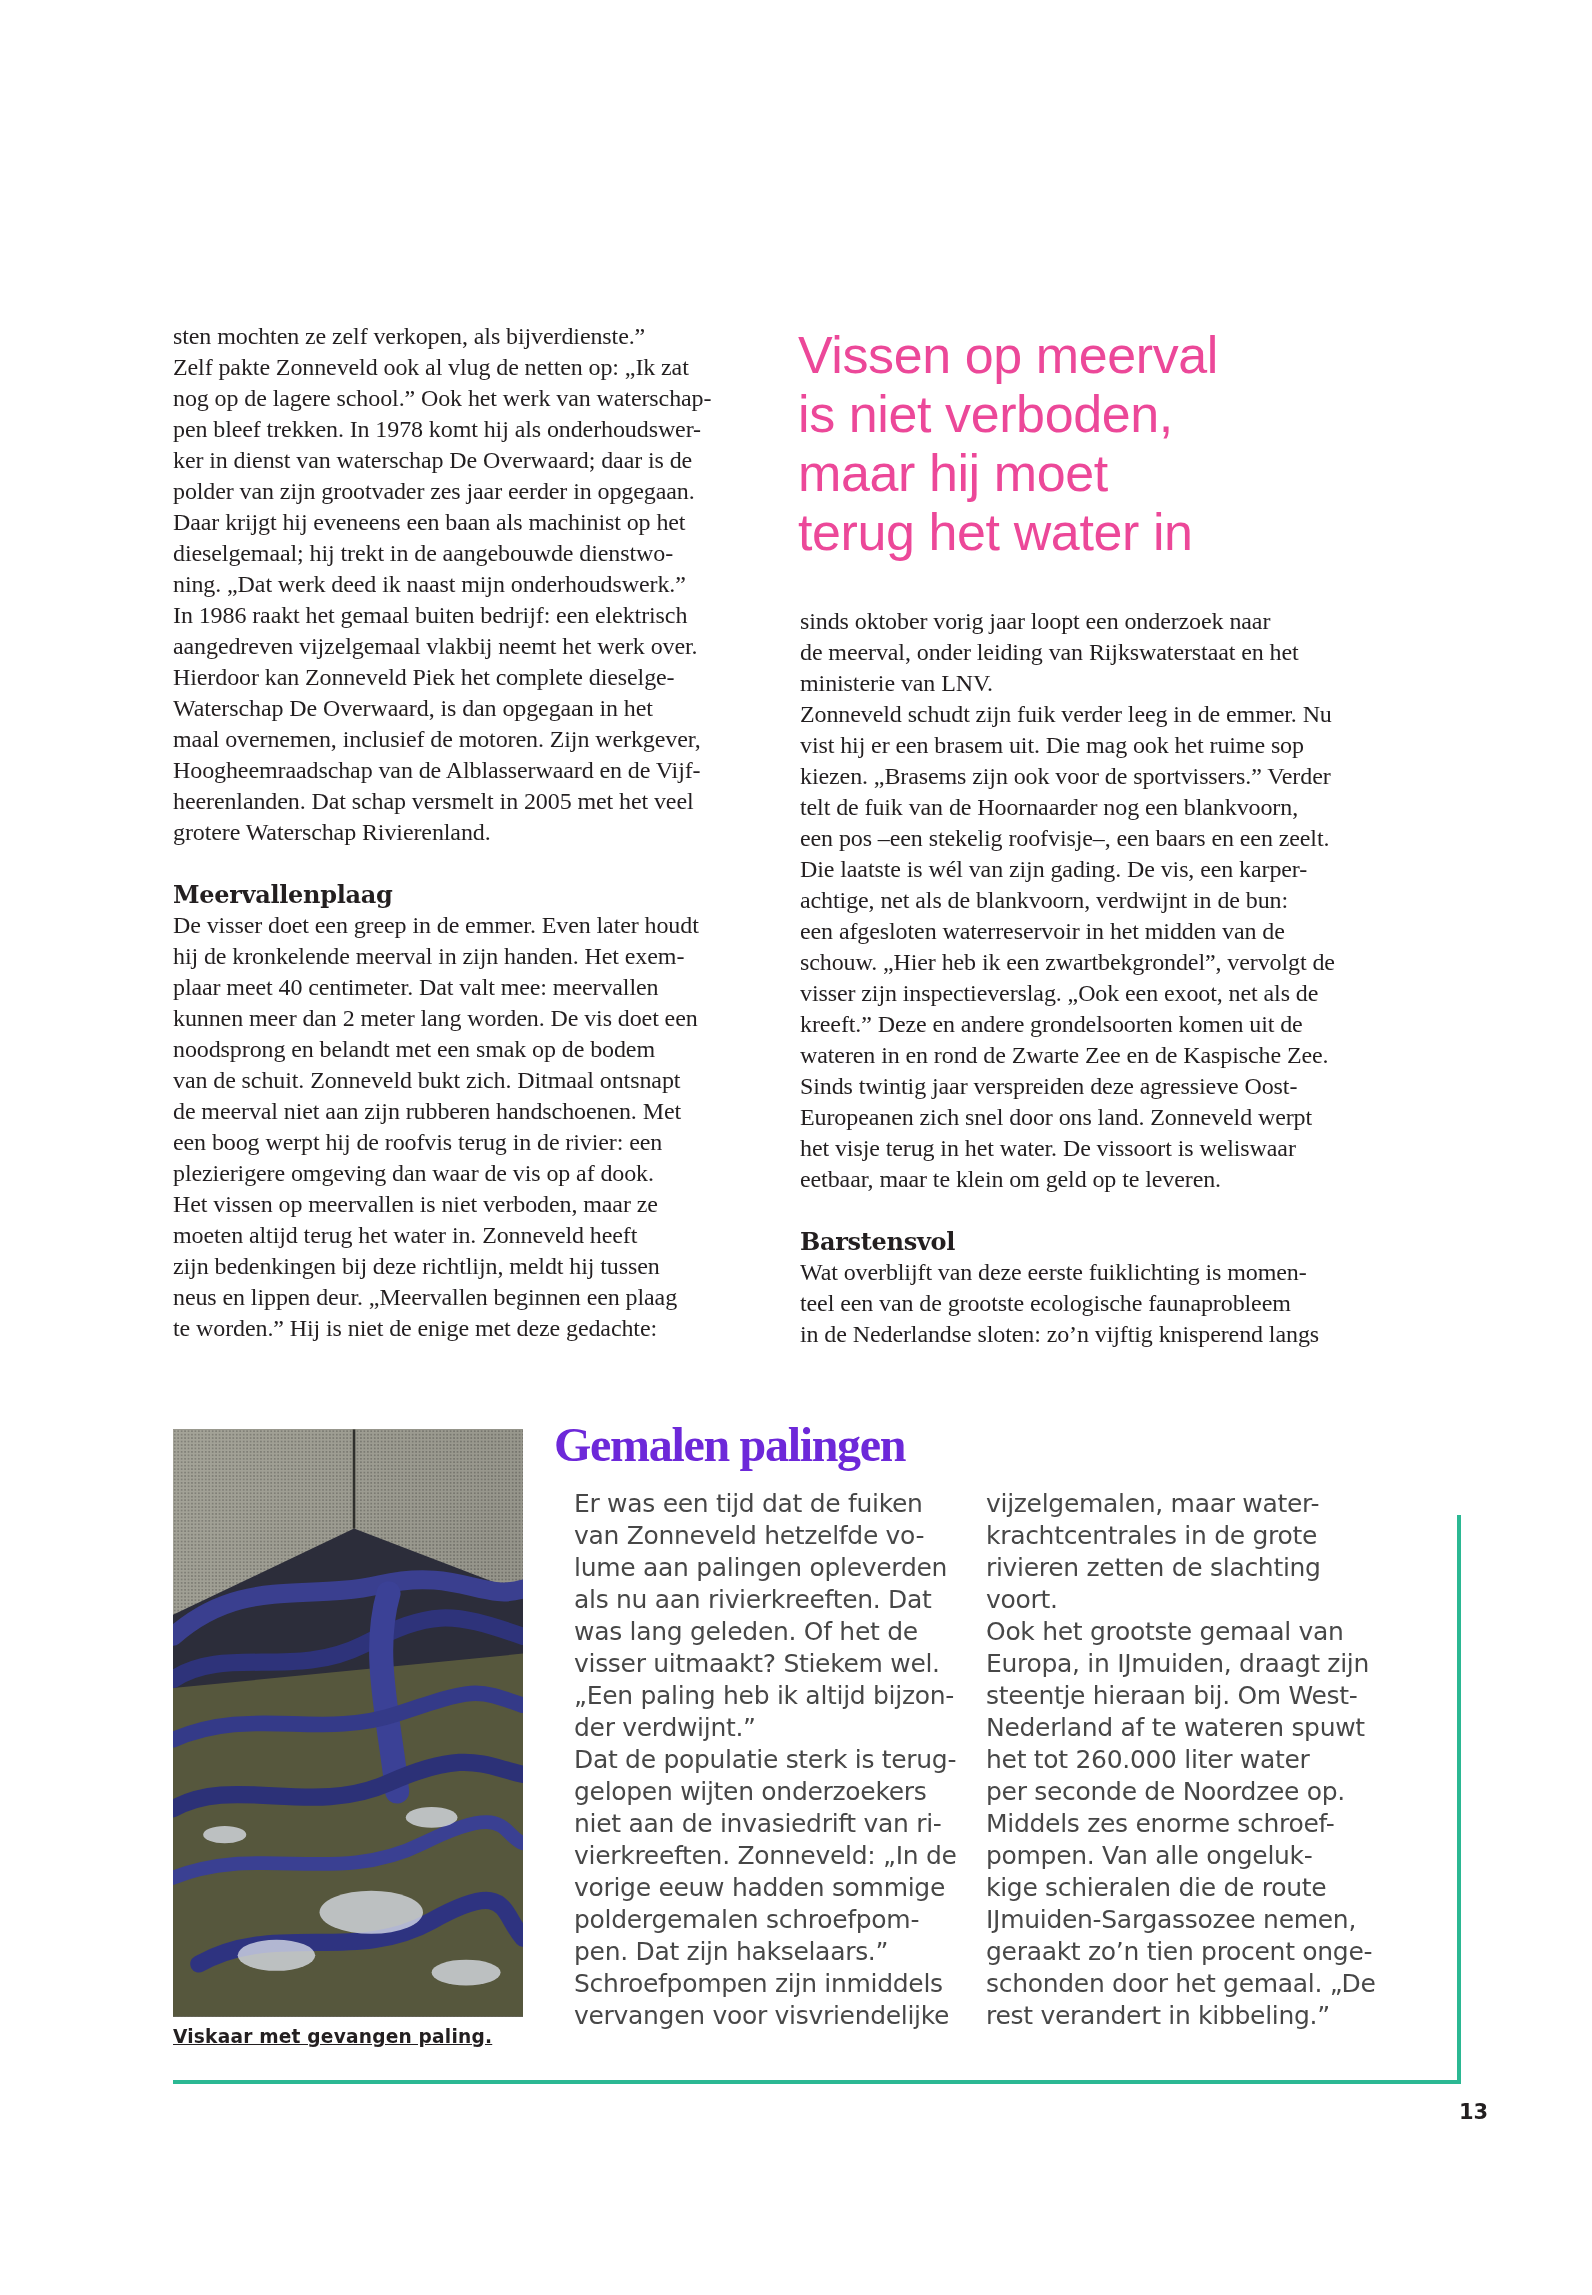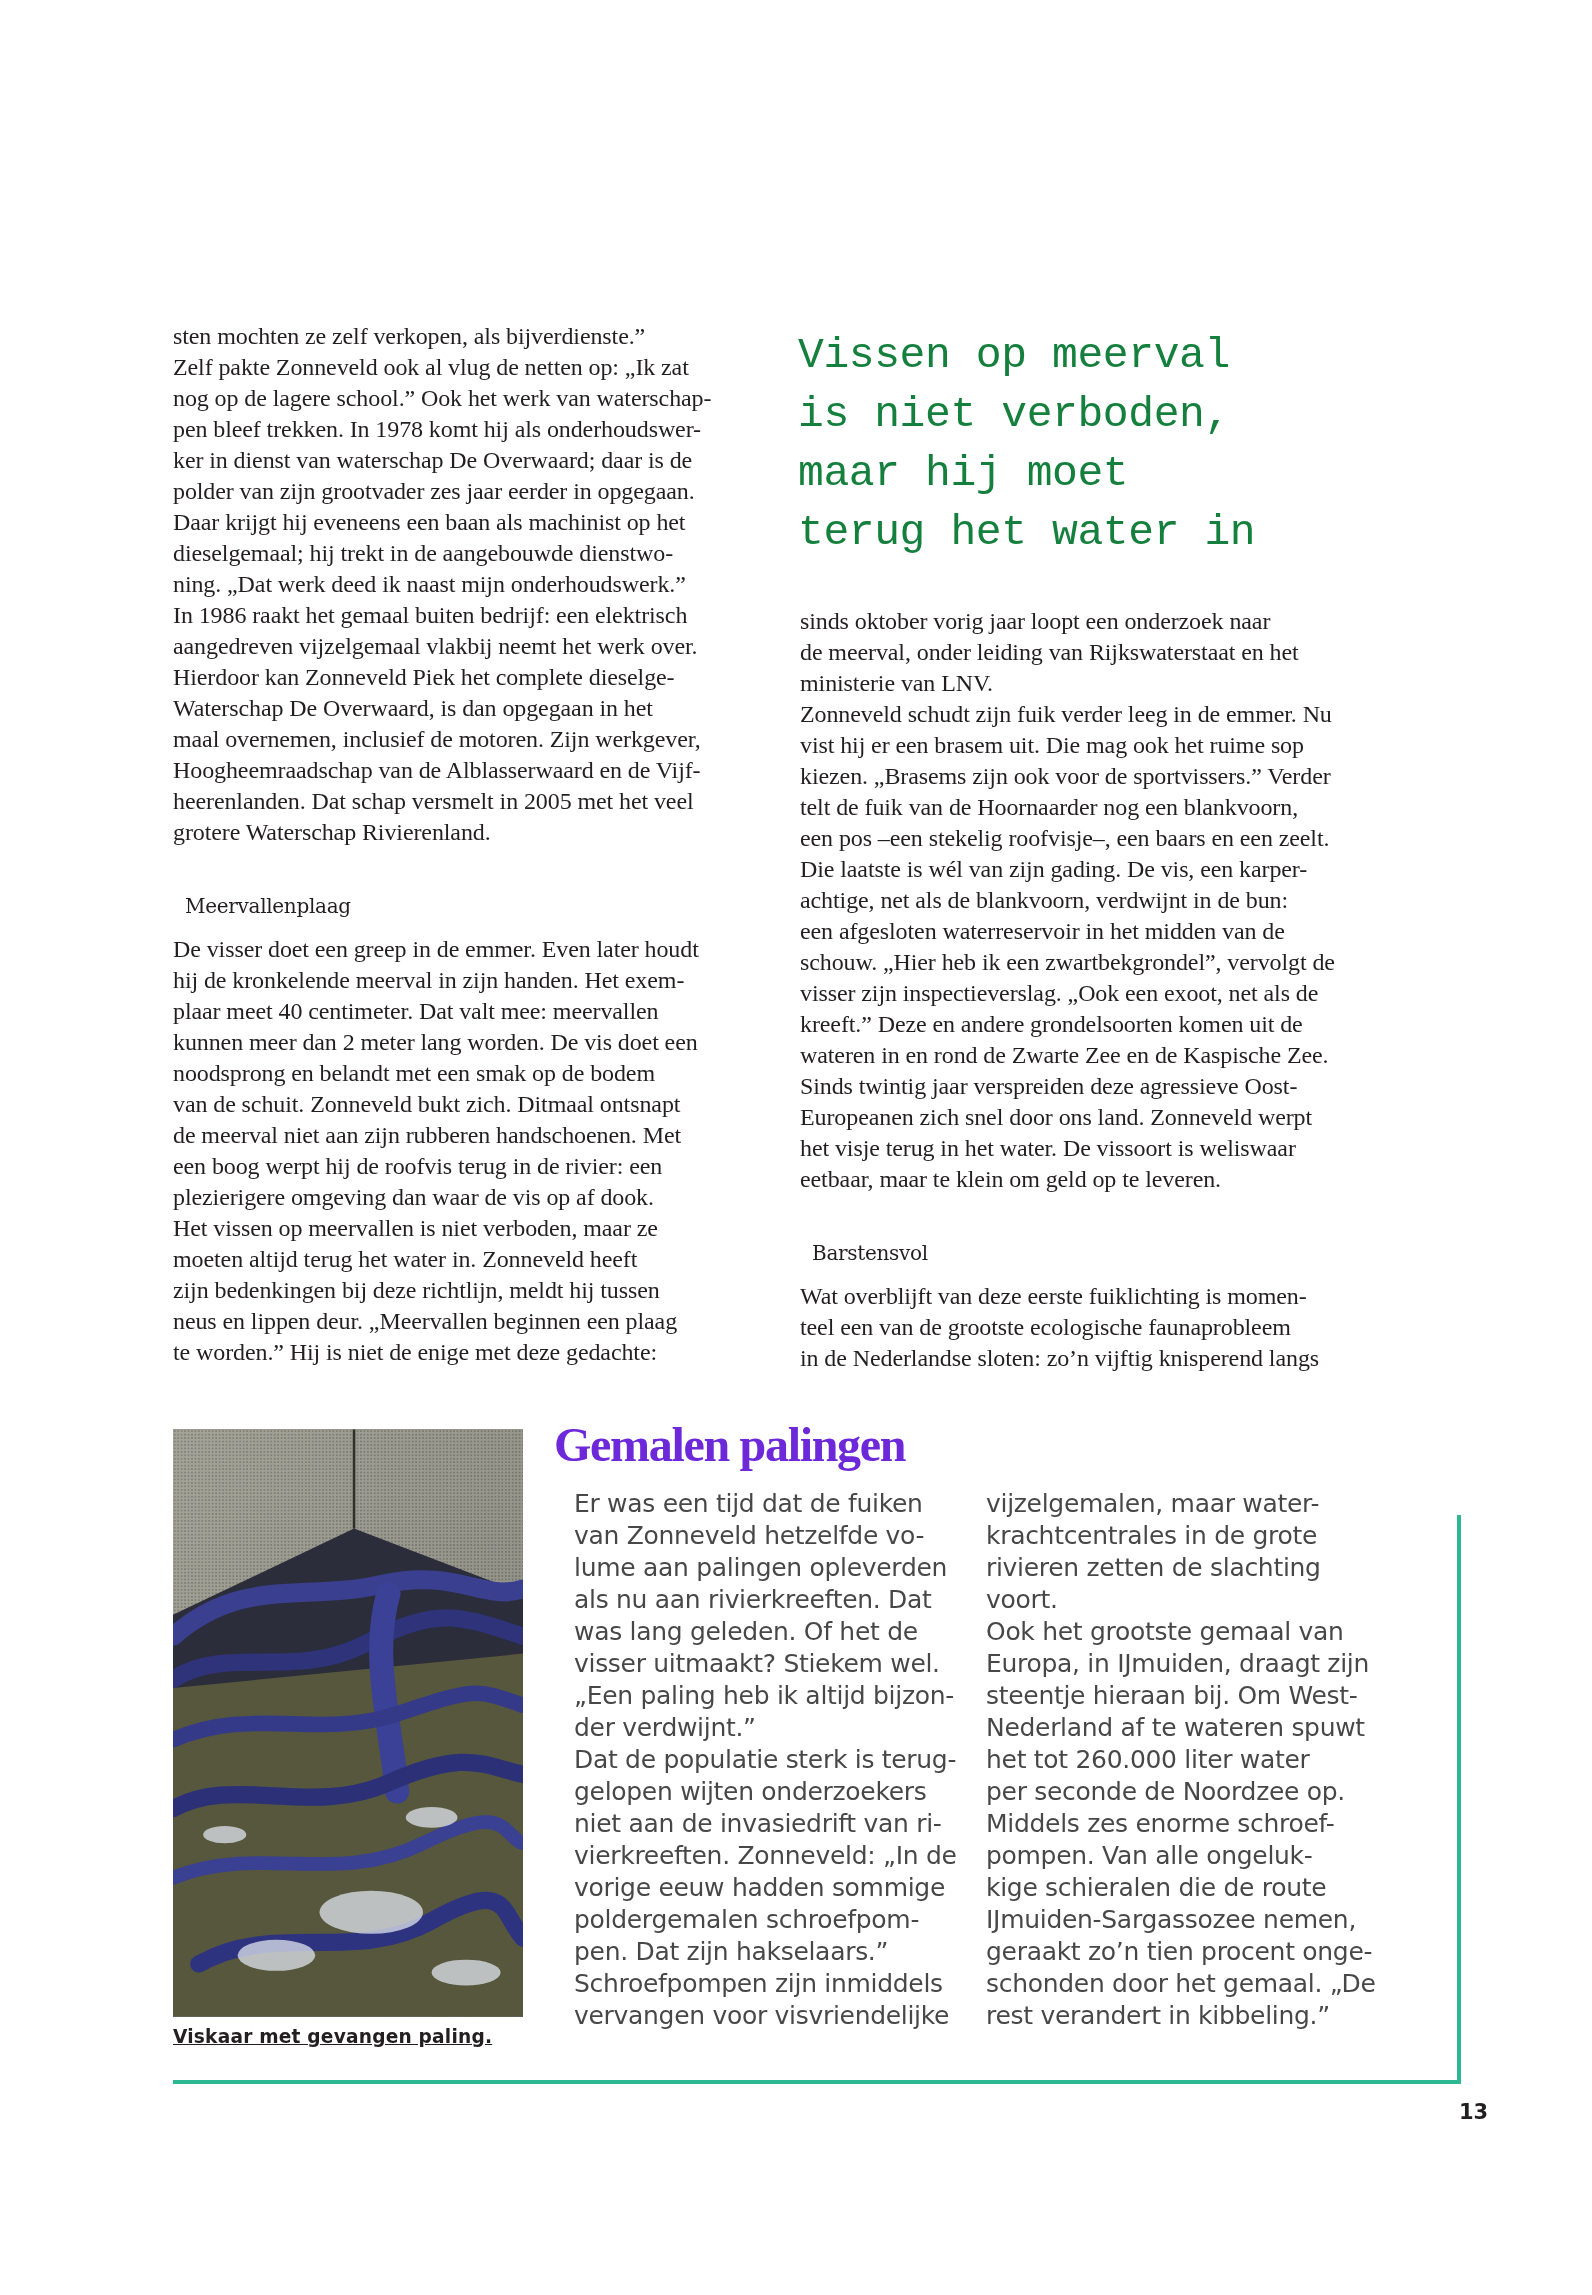--- a/index.html
+++ b/index.html
@@ -1,27 +1,27 @@
 <!DOCTYPE html>
 <html style="font-size:14px"><head>
 <meta charset="utf-8">
 <style>
   html, body { margin: 0; padding: 0; background: #ffffff; }
   body { width: 1592px; height: 2295px; position: relative; overflow: hidden; color: #231f20; }
 
   .col { position: absolute; font-family: "Liberation Serif", "DejaVu Serif", serif; font-size: 24px; line-height: 31px; color: #231f20; letter-spacing: -0.1px; }
   .col p { margin: 0; }
   .col .line { display: block; white-space: nowrap; }
-  .col h3 { margin: 12px; font-family: "DejaVu Serif", serif; font-weight: normal; font-size: 20px; line-height: 31px; letter-spacing: -0.3px; }
+  .col h3 { margin: 0; font-family: "DejaVu Serif", serif; font-weight: bold; font-size: 24px; line-height: 31px; letter-spacing: -0.3px; }
   .gap { height: 31px; }
 
   #col-left { left: 173px; top: 321px; width: 552px; }
   #col-right { left: 800px; top: 606px; width: 587px; }
 
-  #pull-quote { position: absolute; left: 798px; top: 326px; width: 604px; font-family: Liberation Mono, monospace; font-size: 43px; line-height: 59px; color: #15803d; letter-spacing: -0.4px; }
+  #pull-quote { position: absolute; left: 798px; top: 326px; width: 604px; font-family: Liberation Sans, sans-serif; font-size: 52px; line-height: 59px; color: #ec4899; letter-spacing: -0.4px; }
   #pull-quote .line { display: block; white-space: nowrap; }
 
   #photo { position: absolute; left: 173px; top: 1429px; width: 350px; height: 588px; overflow: hidden; background: #8c8c84; }
   #photo svg { display: block; }
   #caption { position: absolute; left: 173px; top: 2025px; font-family: "DejaVu Sans", sans-serif; font-weight: bold; font-size: 18.6px; line-height: 24px; color: #231f20; letter-spacing: 0.2px; text-decoration: underline; }
 
   #box-title { position: absolute; left: 554px; top: 1415px; font-family: Liberation Serif, serif; font-weight: bold; font-size: 48px; line-height: 60px; color: #6d28d9; letter-spacing: -1.3px; white-space: nowrap; }
   .box-col { position: absolute; font-family: "DejaVu Sans", "Liberation Sans", sans-serif; font-weight: 200; font-size: 25px; line-height: 32px; color: #2a2a2a; letter-spacing: -0.3px; }
   .box-col .line { display: block; white-space: nowrap; font-weight: normal; opacity: 0.86; }
   #box-col-1 { left: 574px; top: 1488px; }

